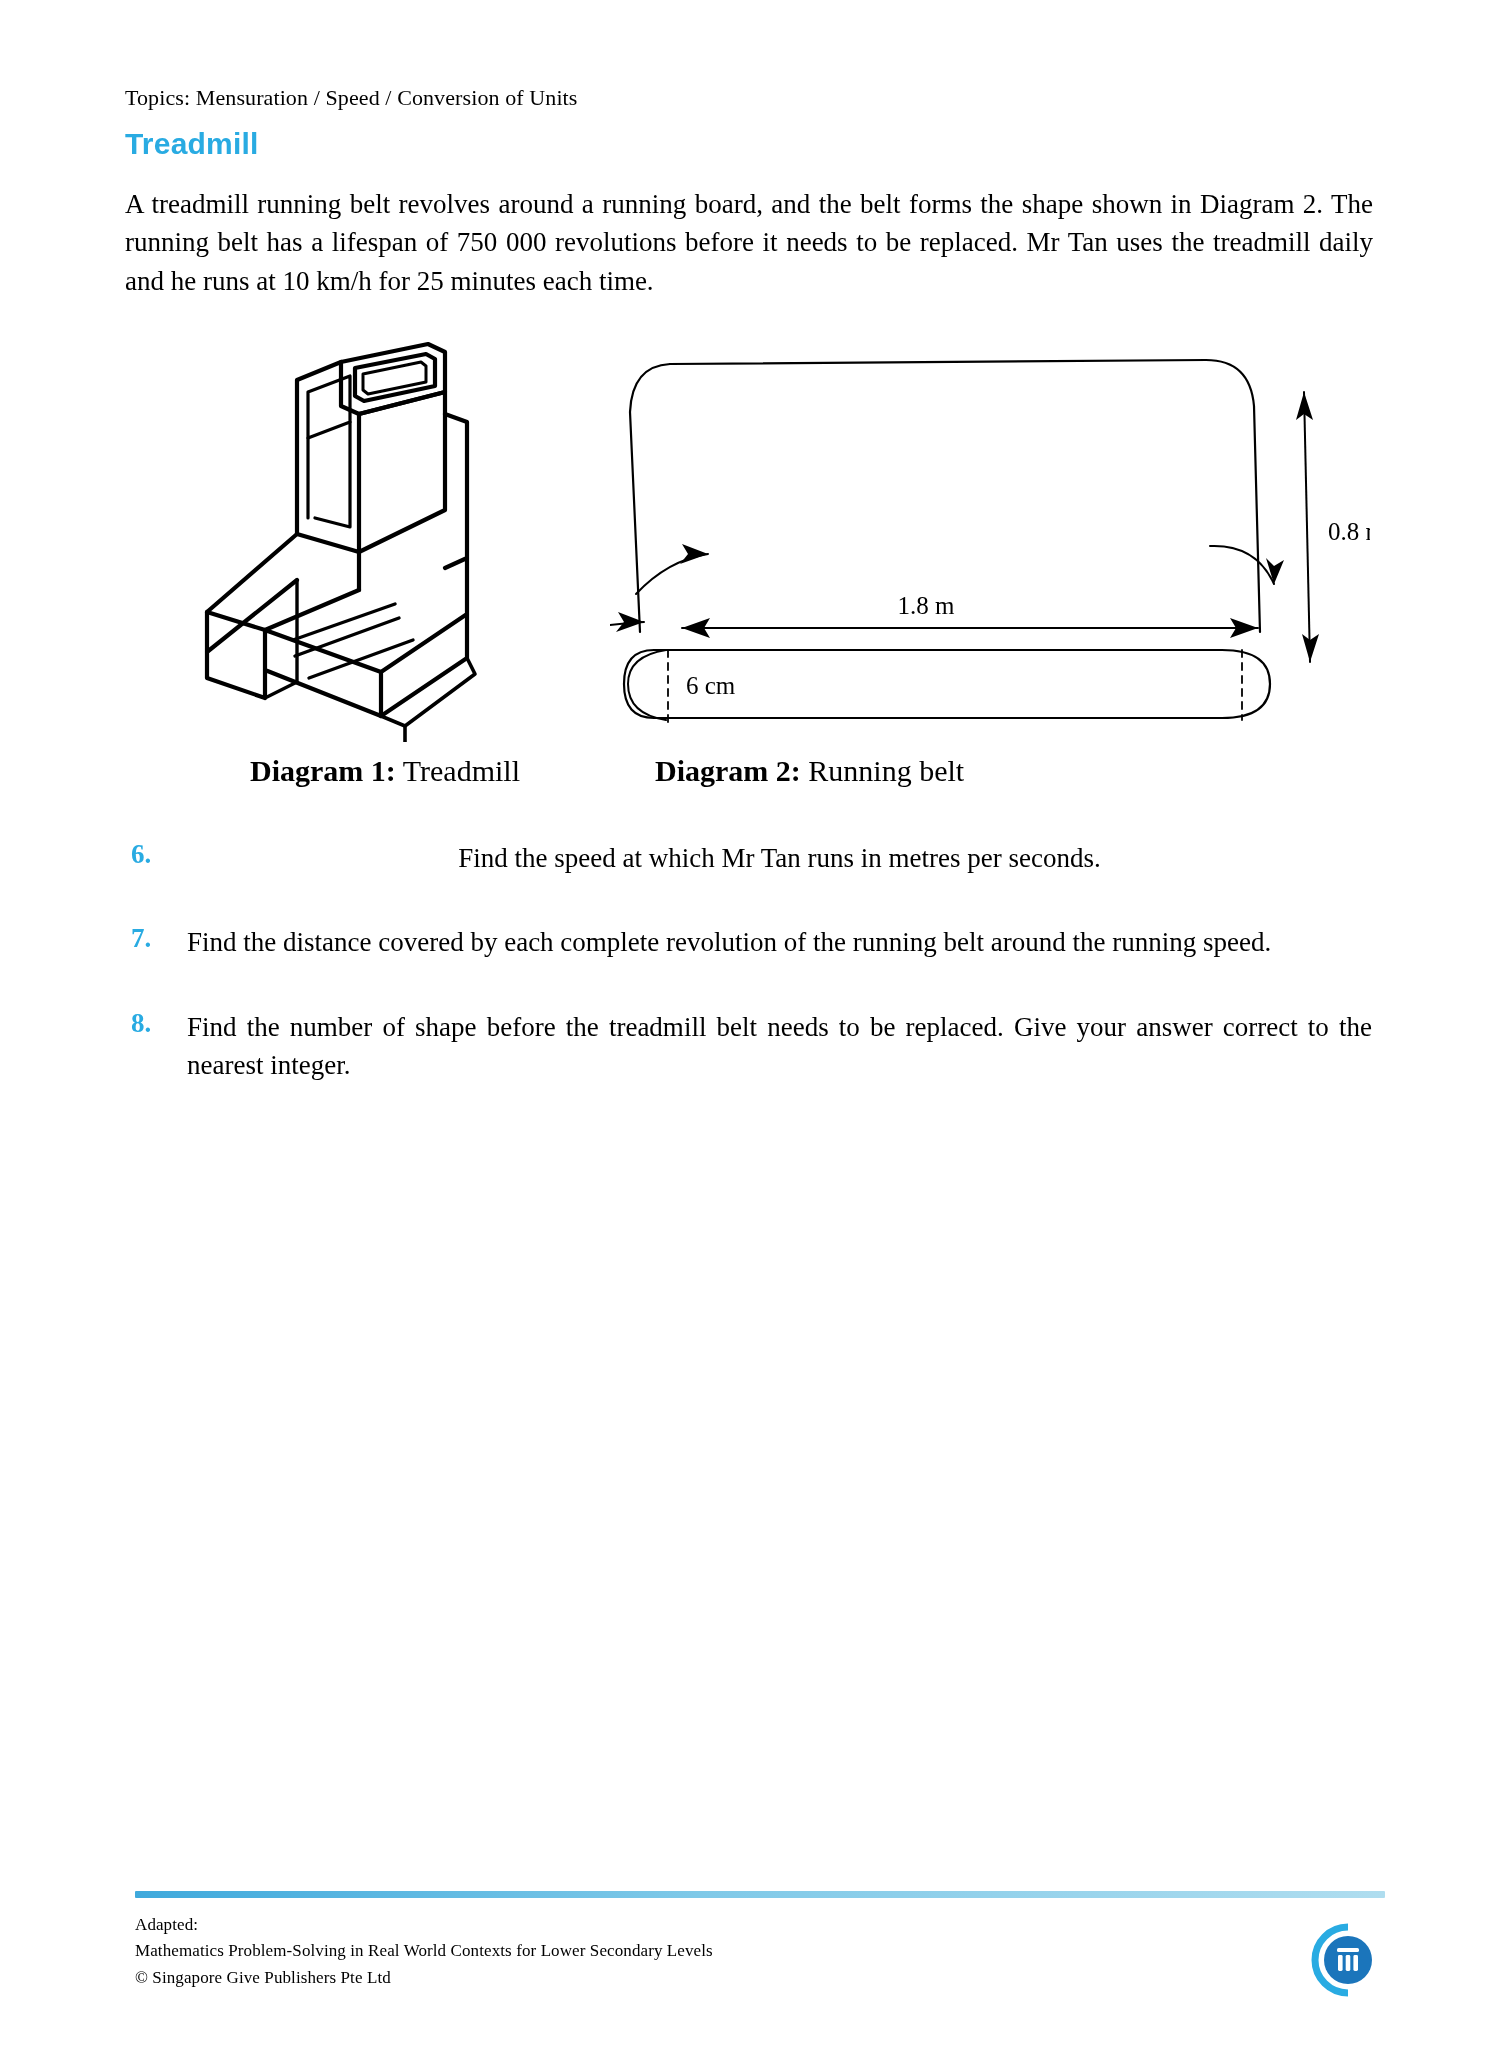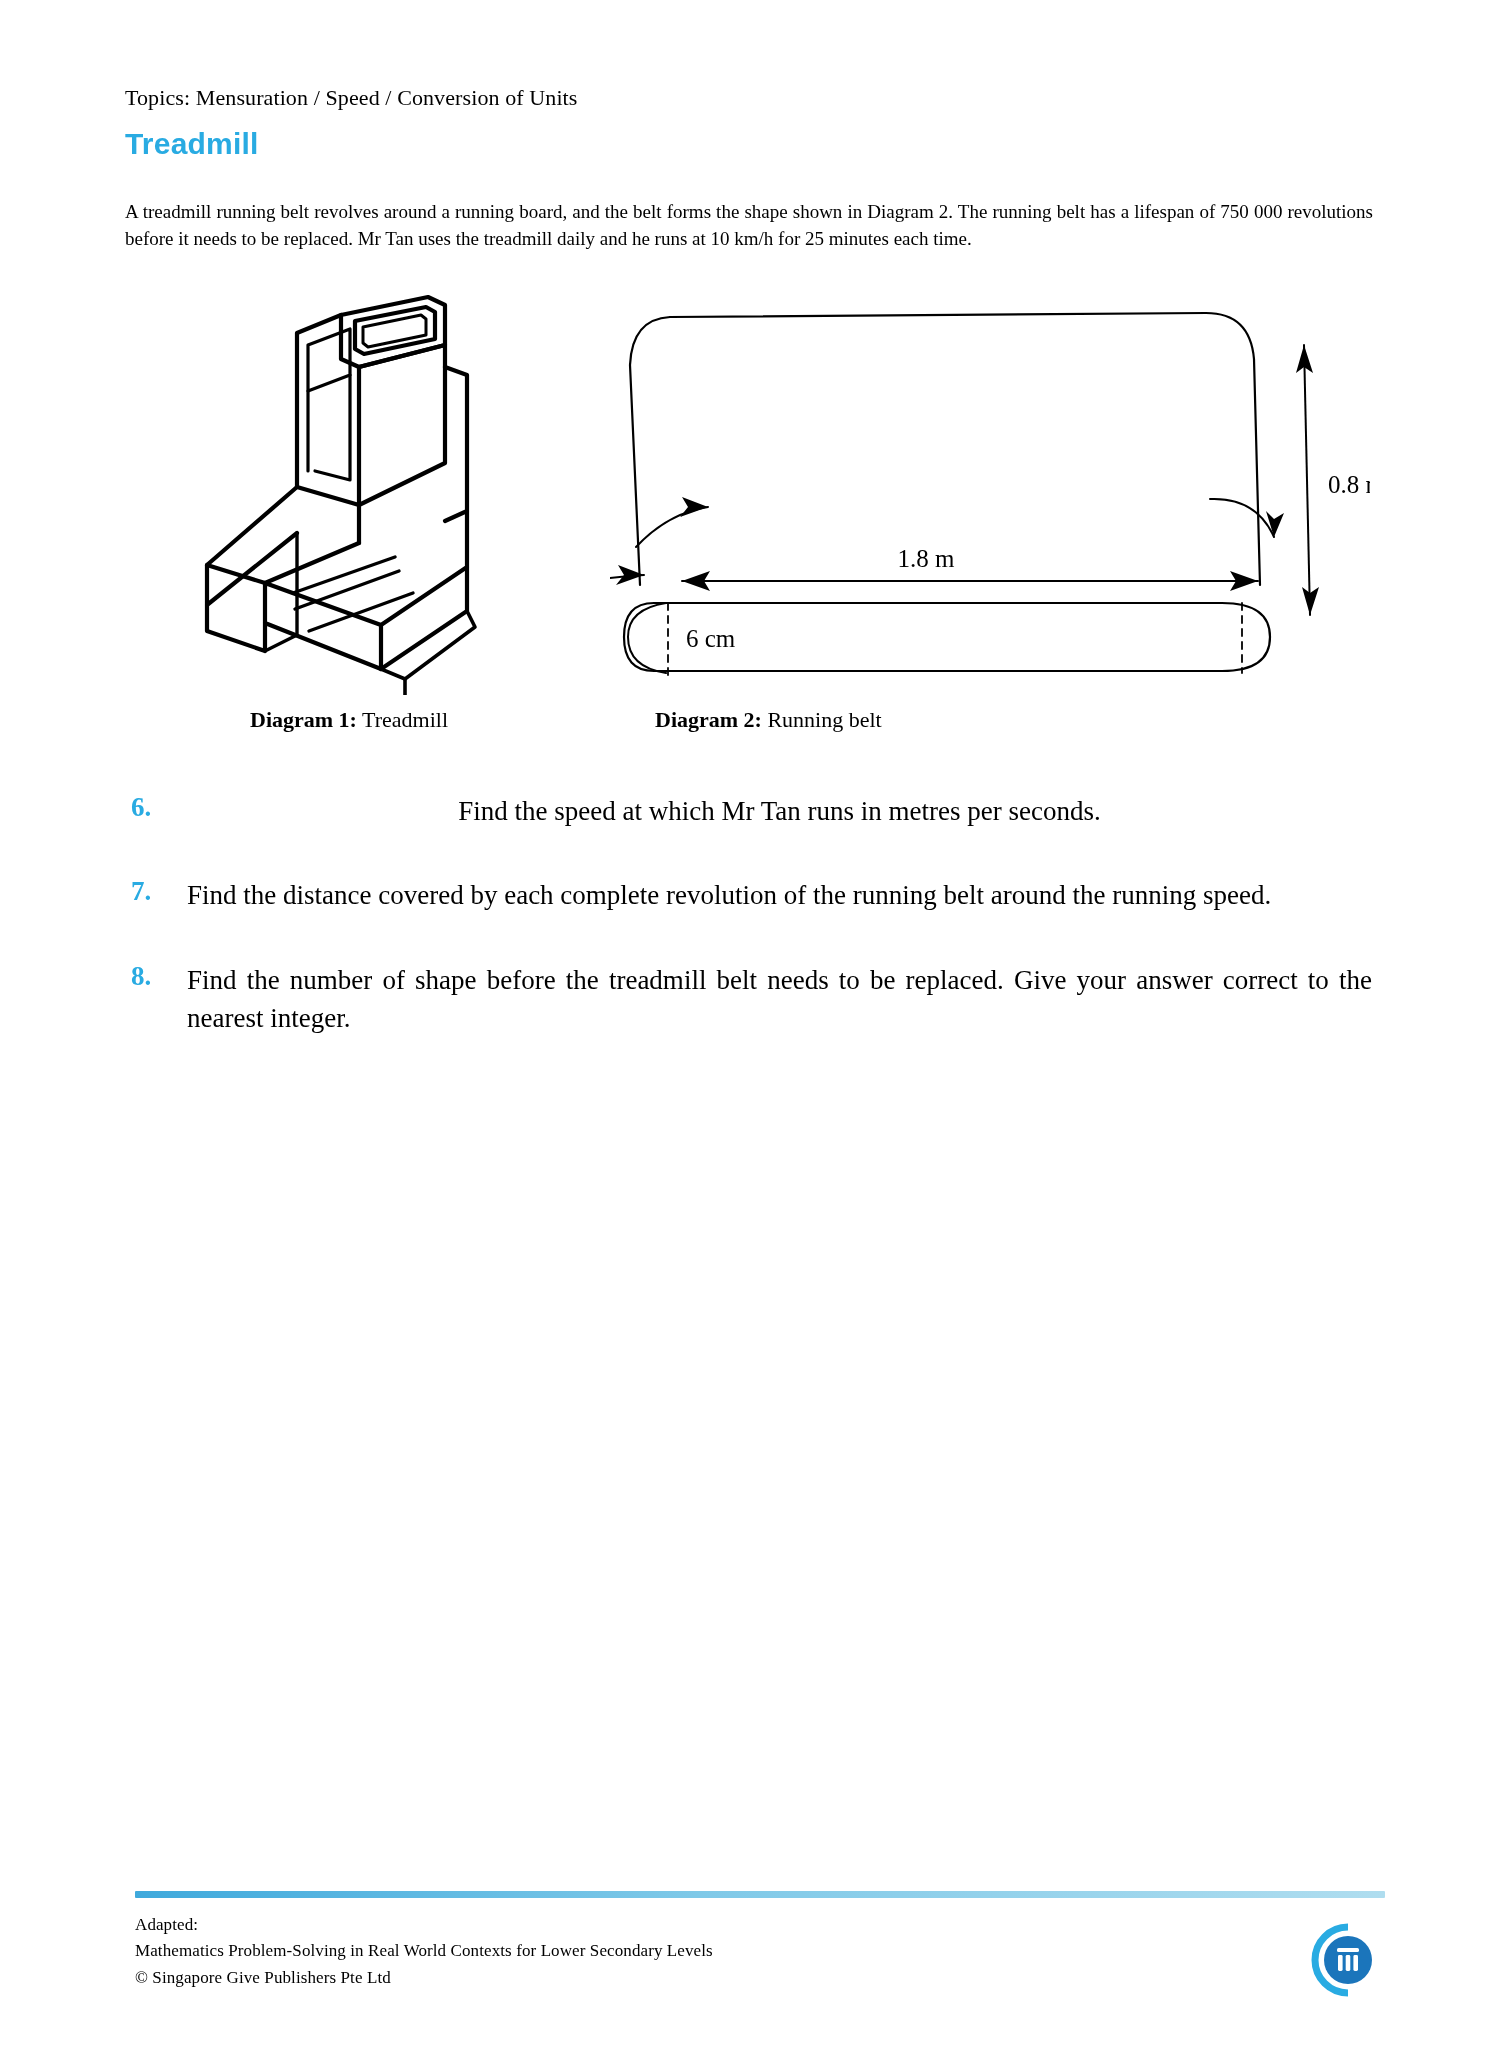--- a/index.html
+++ b/index.html
@@ -25,42 +25,42 @@
   .title {
     font-family:"Liberation Sans", sans-serif;
     font-weight:bold;
     font-size:30px;
     color:#29ABE2;
     margin-top:16px;
     letter-spacing:0.2px;
   }
 
   .intro {
-    font-size:19px;
+    font-size:27px;
     line-height:1.42;
     text-align:justify;
-    margin-top:38px;
+    margin-top:24px;
     width:1248px;
   }
 
   
   .figures {
     position:relative;
     margin-top:22px;
     height:430px;
     width:1250px;
   }
   .fig-treadmill { position:absolute; left:20px;  top:0px;  width:430px; height:420px; }
   .fig-belt      { position:absolute; left:485px; top:10px; width:760px; height:410px; }
 
   .captions {
     position:relative;
     height:40px;
     margin-top:2px;
-    font-size:22px;
+    font-size:30px;
   }
   .cap { position:absolute; white-space:nowrap; }
   .cap b { font-weight:bold; }
   .cap-1 { left:125px; }
   .cap-2 { left:530px; }
 
   
   .questions { margin-top:45px; }
   .q { position:relative; padding-left:62px; margin-bottom:46px; }
   .q-num {

